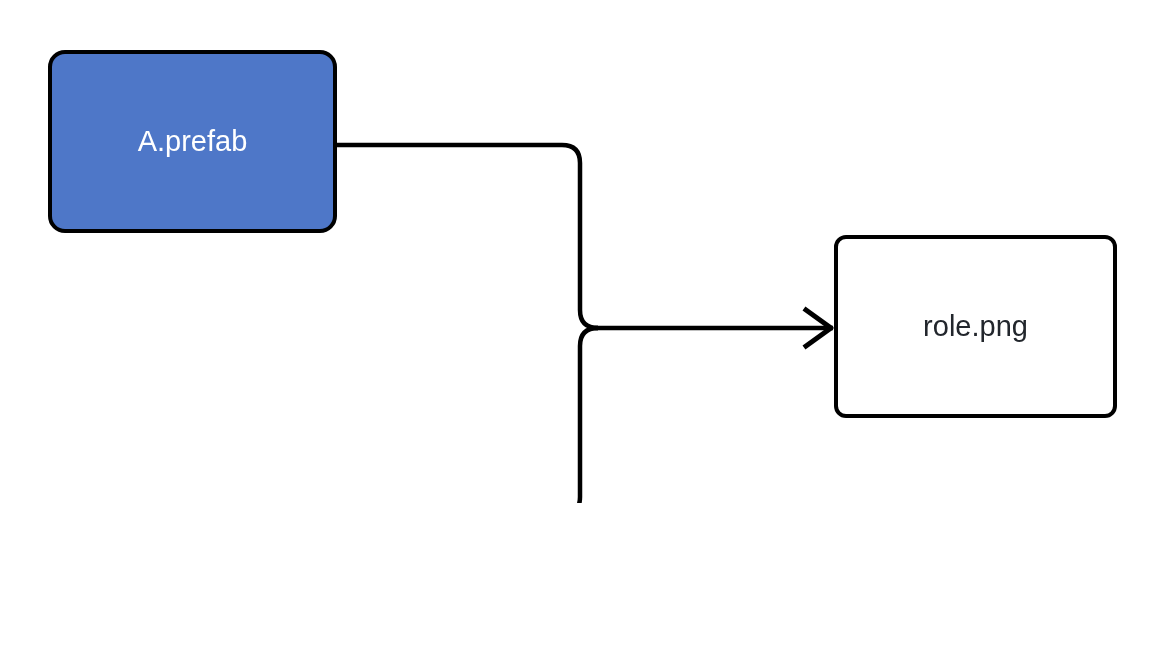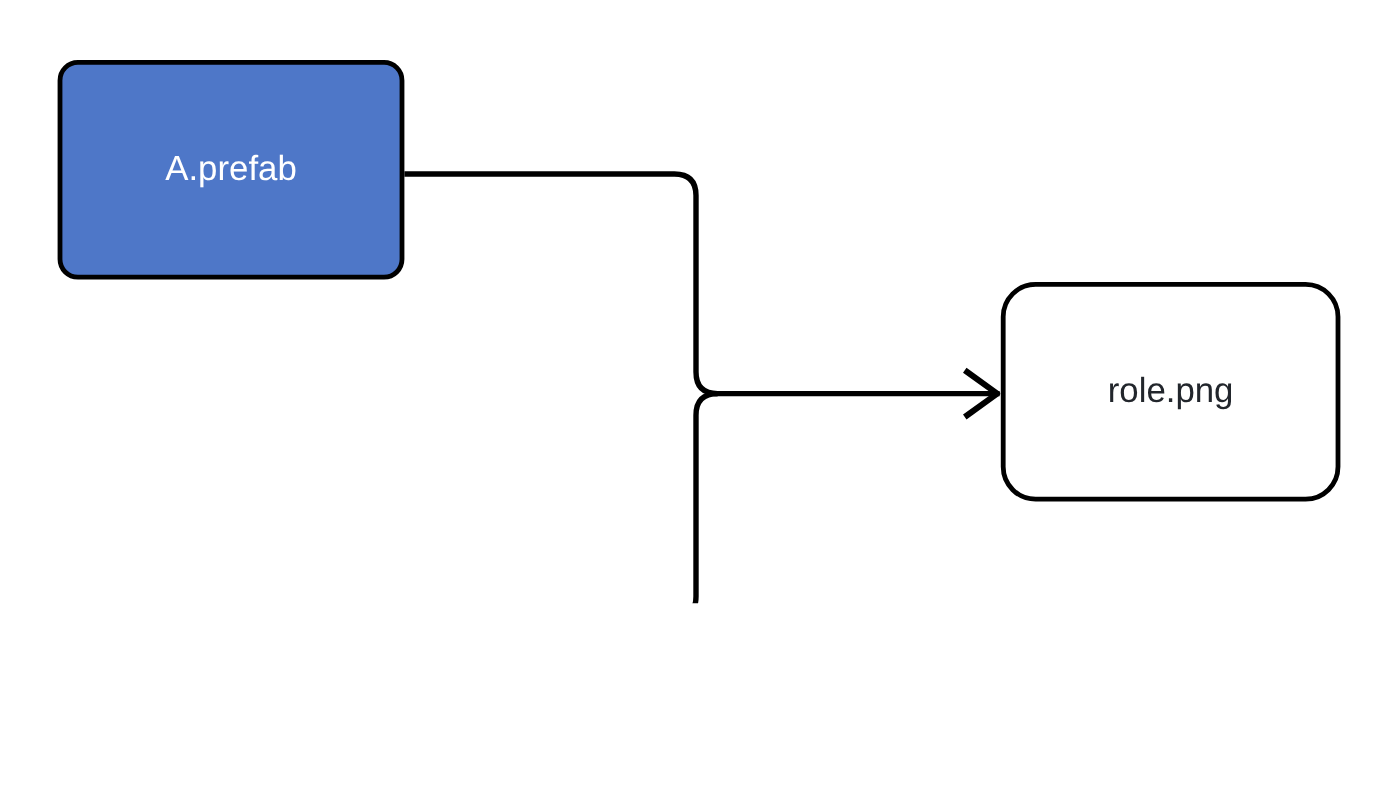--- a/index.html
+++ b/index.html
@@ -46,21 +46,21 @@
     color: #ffffff;
     font-size: 29px;
   }
   #node-a { left: 48px;  top: 50px; }
   #node-b { left: 48px;  top: 423px; }
 
   
   .node.asset {
     background: #ffffff;
     border-width: 4px;
-    border-radius: 29px;
+    border-radius: 12px;
     width: 283px;
     height: 183px;
     left: 834px;
     top: 235px;
   }
   .node.asset .node-label {
     color: #22262c;
     font-size: 29px;
   }
 

